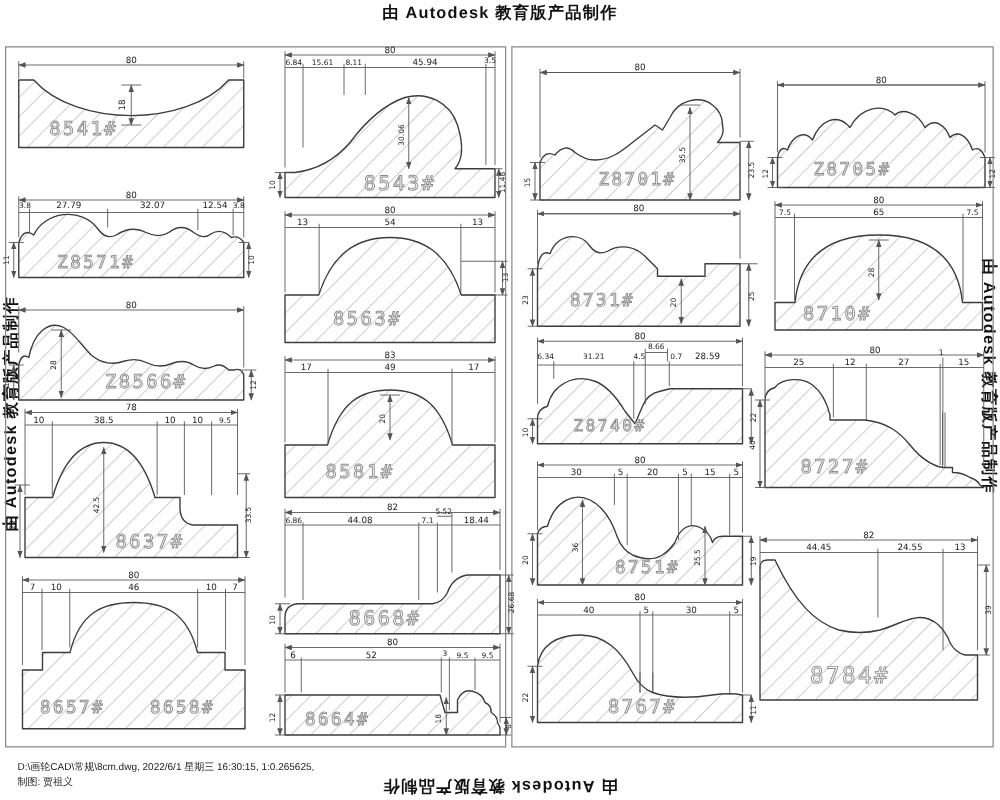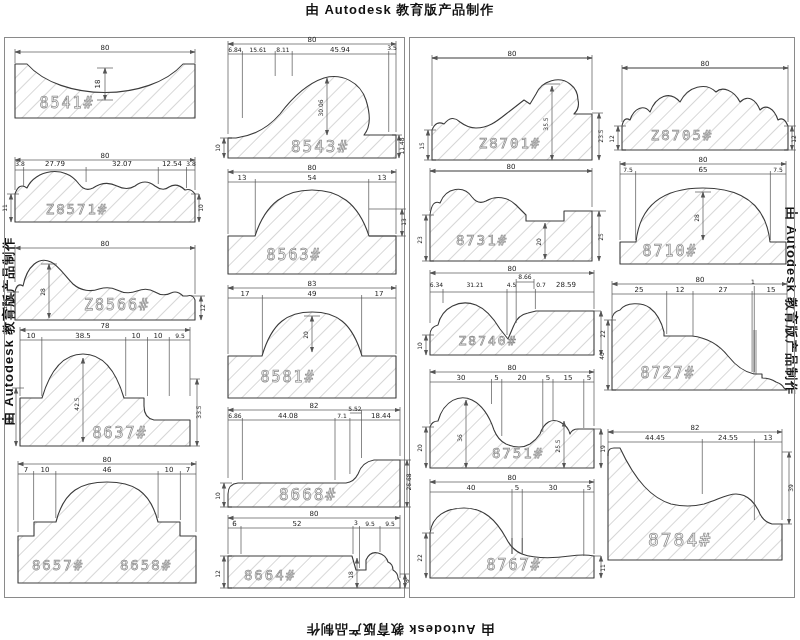--- a/index.html
+++ b/index.html
@@ -332,13 +332,15 @@
   <text class="dt" x="87" y="-18">82</text>
   <text class="dt" x="47" y="-8">44.45</text>
   <text class="dt" x="120" y="-8">24.55</text>
   <text class="dt" x="160" y="-8">13</text>
   <text class="dts" transform="rotate(-90 185 40)" x="185" y="40">39</text>
   <text class="pl" font-size="18" x="72" y="98">8784#</text>
 </g>
 </svg>
 
 <div id="footer">
+  <div>D:\画轮CAD\常规\8cm.dwg, 2022/6/1 星期三 16:30:15, 1:0.265625,</div>
+  <div>制图: 贾祖义</div>
 </div>
 
 </body></html>

